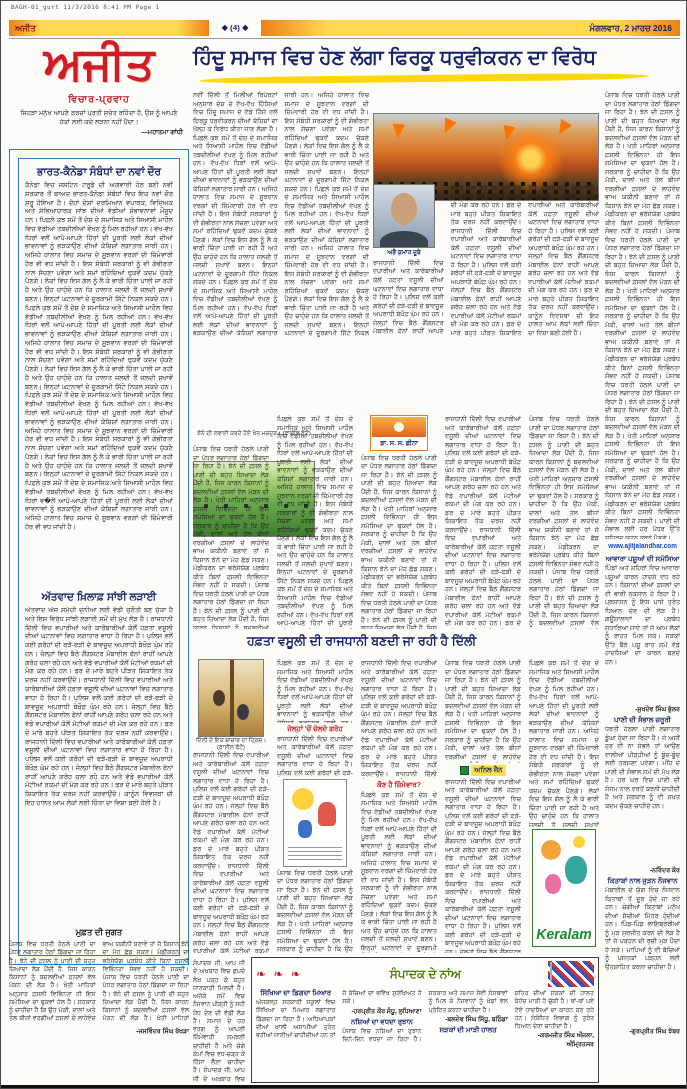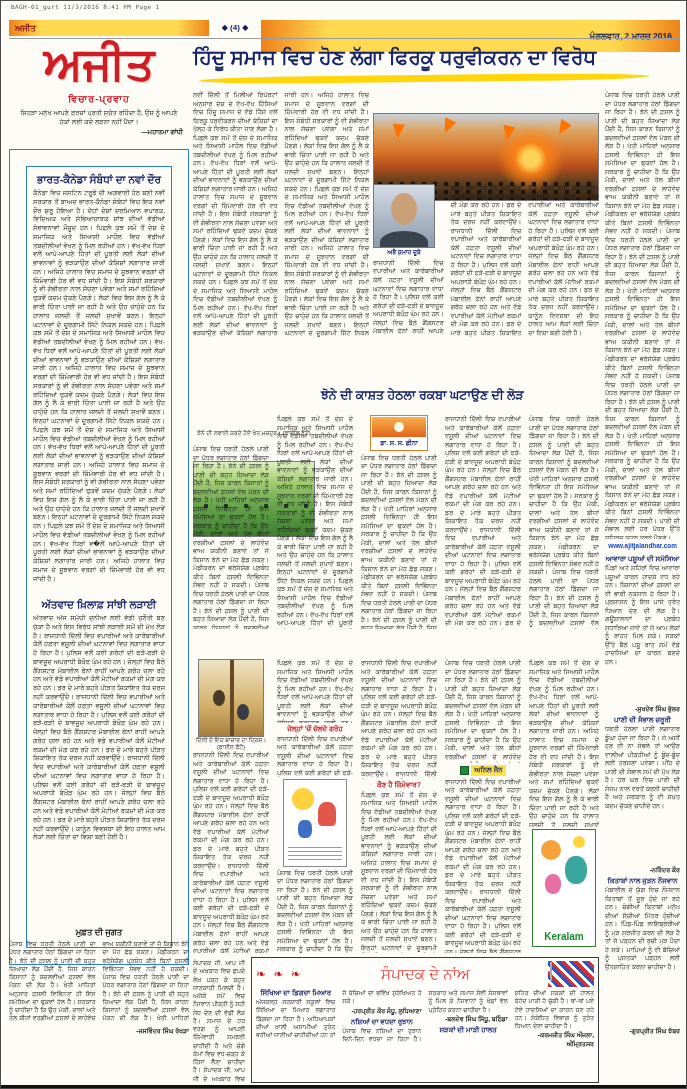--- a/index.html
+++ b/index.html
@@ -17,21 +17,21 @@
   .strip{background:linear-gradient(90deg,#ee8119,#ffd94f 16%,#ffd94f 84%,#ee8119);display:flex;align-items:center}
   .striptext{font-size:8.5px;font-weight:bold;color:#14205e}
   .marker{font-size:8px;font-weight:bold;color:#14205e;text-align:center;line-height:16px}
   .mast{font-size:45px;line-height:.95;font-weight:bold;color:#cf1d24;text-align:center;text-shadow:1px 1px 0 #f0b6b8}
   .mastsub{font-size:9.5px;font-weight:bold;color:#c1121f;text-align:center;letter-spacing:1px}
   .quote{font-size:6.6px;line-height:1.35;text-align:center;color:#222}
   .qattr{display:block;text-align:right;font-weight:bold;font-size:6.6px;margin-top:1px}
   .hl1{font-size:20px;font-weight:bold;color:#16236b;line-height:1.08;position:relative;z-index:2}
   .hl2{font-size:12.5px;font-weight:bold;color:#16236b;line-height:1.1}
   .swoosh{background:#ffd60a;border-radius:50%/100%;transform:rotate(-.6deg);z-index:1}
-  .edbox{border:1px solid #2b7fc2;padding:16px;background:#fdfcf6}
+  .edbox{border:1px solid #2b7fc2;padding:8px;background:#fdfcf6}
   .edbox-in{border:1px solid #2b7fc2;padding:5px 6px;height:100%;display:flex;flex-direction:column}
   .edtitle{font-size:10.5px;font-weight:bold;color:#16236b;text-align:center;margin:1px 0 4px;line-height:1.15}
   .photo{border:1px solid #7a7a7a;position:relative;overflow:hidden}
   .cap{font-size:5.9px;line-height:1.2;text-align:center;color:#222}
   .sig{display:block;text-align:right;font-weight:bold;font-size:6.3px;color:#111;margin-top:1px}
   .ltitle{font-size:7px;font-weight:bold;color:#16236b;text-align:center;margin:3px 0 1px;line-height:1.15}
   .subred{font-size:7px;font-weight:bold;color:#c1121f;text-align:center;margin:2px 0;line-height:1.1}
   .rlink{font-size:6.4px;font-weight:bold;color:#1447c9;text-align:center;margin:3px 0;cursor:pointer}
   .flag{position:absolute;width:12px;height:16px;background:#ff7300;clip-path:polygon(0 0,100% 25%,15% 100%)}
   .crowd{position:absolute;left:0;right:0;bottom:0;height:20px;
@@ -50,25 +50,25 @@
   .bydot{position:absolute;left:50%;top:5px;width:10px;height:10px;margin-left:-5px;border-radius:50%;background:#fff7e0}
   .byname{font-size:6.5px;font-weight:bold;color:#16236b;text-align:center;line-height:1.2;padding:2px 0}
   .byrow{display:flex;align-items:center;justify-content:center;gap:2px;margin:2px 0}
   .gsq{width:9px;height:9px;background:#1d8a3a;border:1px solid #0d5c22}
   .yname{background:#ffe34d;font-weight:bold;color:#16236b;font-size:7px;padding:0 3px;line-height:1.5}
   .cartoon{width:64px;height:88px;border:1px solid #888;background:#fff;position:relative;margin:2px auto;overflow:hidden}
   .squig{position:absolute;left:4px;right:4px;bottom:3px;height:16px;
          background:repeating-linear-gradient(#9a9a9a 0 1px,rgba(0,0,0,0) 1px 4px)}
   .kerala{width:64px;height:118px;border:1px solid #2e7d32;background:#fff;margin:2px auto 0;display:flex;flex-direction:column;overflow:hidden}
   .kart{flex:1;position:relative}
-  .kbrand{font-weight:bold;color:#1b8a2f;font-size:10px;text-align:center;padding:2px 0 4px}
+  .kbrand{font-weight:bold;font-style:italic;color:#1b8a2f;font-size:14px;text-align:center;padding:2px 0 4px}
   .lbox{border:1px solid #3a3a3a;background:#fffefa;padding:3px 4px}
   .lhead{display:flex;align-items:center;justify-content:space-between;height:26px;margin-bottom:2px}
   .orn{font-size:12px;color:#c1121f;letter-spacing:2px}
-  .lbtitle{font-size:15px;font-weight:normal;color:#ef4444}
+  .lbtitle{font-size:12px;font-weight:bold;color:#4d7c0f}
   .envwrap{width:46px;height:26px;padding:2px;background:repeating-linear-gradient(45deg,#d33131 0 3px,#fff 3px 6px,#3353c4 6px 9px)}
   .env{width:100%;height:100%;border:1px solid #aaa;
        background:linear-gradient(135deg,rgba(0,0,0,0) 46%,#c9c9c9 48%,rgba(0,0,0,0) 52%),
                   linear-gradient(225deg,rgba(0,0,0,0) 46%,#c9c9c9 48%,rgba(0,0,0,0) 52%),#fff}
   .bltitle{font-size:8.5px;font-weight:bold;color:#111;text-align:center;margin-bottom:2px}
   .bbar{background:#101010}
   .hrule{border-top:1px solid #9a9a9a}
 </style>
 </head>
 <body>
@@ -78,21 +78,21 @@
   <div class="abs printline" style="left:10px;top:2px;width:400px">BAGH-01_gurt  11/3/2016  8:41 PM  Page 1</div>
 
   <div class="abs strip" style="left:8px;top:19px;width:200px;height:16px;padding:0 6px">
     <span class="striptext" style="color:#8a1111">ਅਜੀਤ</span>
   </div>
   <div class="abs marker" style="left:208px;top:19px;width:52px;height:16px">
     <span>◆</span>
     <span>(4)</span>
     <span>◆</span>
   </div>
-  <div class="abs strip" style="left:260px;top:19px;width:419px;height:16px;justify-content:flex-end;padding:16px 8px">
+  <div class="abs strip" style="left:260px;top:19px;width:419px;height:16px;justify-content:flex-end;padding:0 8px">
     <span class="striptext">ਮੰਗਲਵਾਰ, 2 ਮਾਰਚ 2016</span>
   </div>
   <div class="abs hrule" style="left:8px;top:37px;width:671px;height:0"></div>
 
   <div class="abs mast" style="left:8px;top:42px;width:180px">ਅਜੀਤ</div>
   <div class="abs mastsub" style="left:8px;top:92px;width:180px">ਵਿਚਾਰ-ਪ੍ਰਵਾਹ</div>
   <div class="abs quote" style="left:14px;top:108px;width:168px">
     <span>ਜਿਹੜਾ ਮਨੁੱਖ ਆਪਣੇ ਫ਼ਰਜ਼ਾਂ ਪ੍ਰਤੀ ਸੁਚੇਤ ਰਹਿੰਦਾ ਹੈ, ਉਸ ਨੂੰ ਆਪਣੇ ਹੱਕਾਂ ਲਈ ਕਦੇ ਲੜਨਾ ਨਹੀਂ ਪੈਂਦਾ।</span>
     <span class="qattr">—ਮਹਾਤਮਾ ਗਾਂਧੀ</span>
   </div>
@@ -163,36 +163,36 @@
       <div class="t" style="height:140px">ਮੋਬਾਈਲ ਦੇ ਯੁੱਗ ਵਿਚ ਨੌਜਵਾਨ ਕਿਤਾਬਾਂ ਤੋਂ ਦੂਰ ਹੁੰਦੇ ਜਾ ਰਹੇ ਹਨ। ਚੰਗੀਆਂ ਕਿਤਾਬਾਂ ਮਨੁੱਖ ਦੀਆਂ ਸੱਚੀਆਂ ਮਿੱਤਰ ਹੁੰਦੀਆਂ ਹਨ। ਪਿੰਡ-ਪਿੰਡ ਲਾਇਬ੍ਰੇਰੀਆਂ ਨੂੰ ਮੁੜ ਸੁਰਜੀਤ ਕਰਨ ਦੀ ਲੋੜ ਹੈ ਤਾਂ ਜੋ ਪੜ੍ਹਨ ਦੀ ਰੁਚੀ ਮੁੜ ਪੈਦਾ ਹੋ ਸਕੇ। ਮਾਪਿਆਂ ਨੂੰ ਵੀ ਬੱਚਿਆਂ ਨੂੰ ਪੁਸਤਕਾਂ ਪੜ੍ਹਨ ਲਈ ਉਤਸ਼ਾਹਿਤ ਕਰਨਾ ਚਾਹੀਦਾ ਹੈ।</div>
       <span class="sig">-ਗੁਰਪ੍ਰੀਤ ਸਿੰਘ ਝੱਬਰ</span>
     </div>
   </div>
 
   <div class="abs photo" style="left:192px;top:350px;width:122px;height:76px;background:linear-gradient(180deg,#dff0c0 0%,#a8d078 25%,#6aa84f 55%,#3e7d2e 100%)">
     <i class="figs"></i>
   </div>
   <div class="abs cap" style="left:192px;top:429px;width:122px">ਝੋਨੇ ਦੀ ਲਵਾਈ ਕਰਦੇ ਹੋਏ ਖੇਤ ਮਜ਼ਦੂਰ। (ਫਾਈਲ ਫੋਟੋ)</div>
 
-  <div class="abs hl2" style="left:320px;top:388px;width:278px">ਝੋਨੇ ਦੀ ਕਾਸ਼ਤ ਹੇਠਲਾ ਰਕਬਾ ਘਟਾਉਣ ਦੀ ਲੋੜ</div>
 
   <div class="abs t" style="left:192px;top:444px;width:76px;height:184px">ਪੰਜਾਬ ਵਿਚ ਧਰਤੀ ਹੇਠਲੇ ਪਾਣੀ ਦਾ ਪੱਧਰ ਲਗਾਤਾਰ ਹੇਠਾਂ ਡਿੱਗਦਾ ਜਾ ਰਿਹਾ ਹੈ। ਝੋਨੇ ਦੀ ਫ਼ਸਲ ਨੂੰ ਪਾਣੀ ਦੀ ਬਹੁਤ ਜ਼ਿਆਦਾ ਲੋੜ ਪੈਂਦੀ ਹੈ, ਜਿਸ ਕਾਰਨ ਕਿਸਾਨਾਂ ਨੂੰ ਬਦਲਵੀਆਂ ਫ਼ਸਲਾਂ ਵੱਲ ਮੋੜਨ ਦੀ ਲੋੜ ਹੈ। ਖੇਤੀ ਮਾਹਿਰਾਂ ਅਨੁਸਾਰ ਫ਼ਸਲੀ ਵਿਭਿੰਨਤਾ ਹੀ ਇਸ ਸਮੱਸਿਆ ਦਾ ਢੁਕਵਾਂ ਹੱਲ ਹੈ। ਸਰਕਾਰ ਨੂੰ ਚਾਹੀਦਾ ਹੈ ਕਿ ਉਹ ਮੱਕੀ, ਦਾਲਾਂ ਅਤੇ ਤੇਲ ਬੀਜਾਂ ਵਰਗੀਆਂ ਫ਼ਸਲਾਂ ਦੇ ਲਾਹੇਵੰਦ ਭਾਅ ਯਕੀਨੀ ਬਣਾਵੇ ਤਾਂ ਜੋ ਕਿਸਾਨ ਝੋਨੇ ਦਾ ਮੋਹ ਛੱਡ ਸਕਣ। ਮੰਡੀਕਰਨ ਦਾ ਭਰੋਸੇਯੋਗ ਪ੍ਰਬੰਧ ਕੀਤੇ ਬਿਨਾਂ ਫ਼ਸਲੀ ਵਿਭਿੰਨਤਾ ਸੰਭਵ ਨਹੀਂ ਹੋ ਸਕਦੀ। ਪੰਜਾਬ ਵਿਚ ਧਰਤੀ ਹੇਠਲੇ ਪਾਣੀ ਦਾ ਪੱਧਰ ਲਗਾਤਾਰ ਹੇਠਾਂ ਡਿੱਗਦਾ ਜਾ ਰਿਹਾ ਹੈ। ਝੋਨੇ ਦੀ ਫ਼ਸਲ ਨੂੰ ਪਾਣੀ ਦੀ ਬਹੁਤ ਜ਼ਿਆਦਾ ਲੋੜ ਪੈਂਦੀ ਹੈ, ਜਿਸ ਕਾਰਨ ਕਿਸਾਨਾਂ ਨੂੰ ਬਦਲਵੀਆਂ ਫ਼ਸਲਾਂ ਵੱਲ ਮੋੜਨ ਦੀ ਲੋੜ ਹੈ। ਖੇਤੀ ਮਾਹਿਰਾਂ ਅਨੁਸਾਰ ਫ਼ਸਲੀ ਵਿਭਿੰਨਤਾ ਹੀ ਇਸ ਸਮੱਸਿਆ ਦਾ ਢੁਕਵਾਂ ਹੱਲ ਹੈ। ਸਰਕਾਰ ਨੂੰ ਚਾਹੀਦਾ ਹੈ ਕਿ ਉਹ ਮੱਕੀ, ਦਾਲਾਂ ਅਤੇ ਤੇਲ ਬੀਜਾਂ ਵਰਗੀਆਂ ਫ਼ਸਲਾਂ ਦੇ ਲਾਹੇਵੰਦ ਭਾਅ ਯਕੀਨੀ ਬਣਾਵੇ ਤਾਂ ਜੋ ਕਿਸਾਨ ਝੋਨੇ ਦਾ ਮੋਹ ਛੱਡ ਸਕਣ। ਮੰਡੀਕਰਨ ਦਾ ਭਰੋਸੇਯੋਗ ਪ੍ਰਬੰਧ ਕੀਤੇ ਬਿਨਾਂ ਫ਼ਸਲੀ ਵਿਭਿੰਨਤਾ ਸੰਭਵ ਨਹੀਂ ਹੋ ਸਕਦੀ। ਪੰਜਾਬ ਵਿਚ ਧਰਤੀ ਹੇਠਲੇ ਪਾਣੀ ਦਾ ਪੱਧਰ ਲਗਾਤਾਰ ਹੇਠਾਂ ਡਿੱਗਦਾ ਜਾ ਰਿਹਾ ਹੈ। ਝੋਨੇ ਦੀ ਫ਼ਸਲ ਨੂੰ ਪਾਣੀ ਦੀ ਬਹੁਤ ਜ਼ਿਆਦਾ ਲੋੜ ਪੈਂਦੀ ਹੈ, ਜਿਸ ਕਾਰਨ ਕਿਸਾਨਾਂ ਨੂੰ ਬਦਲਵੀਆਂ ਫ਼ਸਲਾਂ ਵੱਲ ਮੋੜਨ ਦੀ ਲੋੜ ਹੈ। ਖੇਤੀ ਮਾਹਿਰਾਂ ਅਨੁਸਾਰ ਫ਼ਸਲੀ ਵਿਭਿੰਨਤਾ ਹੀ ਇਸ ਸਮੱਸਿਆ ਦਾ ਢੁਕਵਾਂ ਹੱਲ ਹੈ। ਸਰਕਾਰ ਨੂੰ ਚਾਹੀਦਾ ਹੈ ਕਿ ਉਹ ਮੱਕੀ, ਦਾਲਾਂ ਅਤੇ ਤੇਲ ਬੀਜਾਂ ਵਰਗੀਆਂ ਫ਼ਸਲਾਂ ਦੇ ਲਾਹੇਵੰਦ ਭਾਅ ਯਕੀਨੀ ਬਣਾਵੇ ਤਾਂ ਜੋ ਕਿਸਾਨ ਝੋਨੇ ਦਾ ਮੋਹ ਛੱਡ ਸਕਣ। ਮੰਡੀਕਰਨ ਦਾ ਭਰੋਸੇਯੋਗ ਪ੍ਰਬੰਧ ਕੀਤੇ ਬਿਨਾਂ ਫ਼ਸਲੀ ਵਿਭਿੰਨਤਾ ਸੰਭਵ ਨਹੀਂ ਹੋ ਸਕਦੀ। ਪਾਣੀ ਦੀ ਸੰਭਾਲ ਲਈ ਹਰ ਪੱਧਰ ਉੱਤੇ ਸੁਹਿਰਦ ਯਤਨ ਕਰਨੇ ਪੈਣਗੇ।</div>
   <div class="abs t" style="left:276px;top:414px;width:76px;height:214px">ਪਿਛਲੇ ਕੁਝ ਸਮੇਂ ਤੋਂ ਦੇਸ਼ ਦੇ ਸਮਾਜਿਕ ਅਤੇ ਸਿਆਸੀ ਮਾਹੌਲ ਵਿਚ ਵੱਡੀਆਂ ਤਬਦੀਲੀਆਂ ਵੇਖਣ ਨੂੰ ਮਿਲ ਰਹੀਆਂ ਹਨ। ਵੱਖ-ਵੱਖ ਧਿਰਾਂ ਵਲੋਂ ਆਪੋ-ਆਪਣੇ ਹਿੱਤਾਂ ਦੀ ਪੂਰਤੀ ਲਈ ਲੋਕਾਂ ਦੀਆਂ ਭਾਵਨਾਵਾਂ ਨੂੰ ਭੜਕਾਉਣ ਦੀਆਂ ਕੋਸ਼ਿਸ਼ਾਂ ਲਗਾਤਾਰ ਜਾਰੀ ਹਨ। ਅਜਿਹੇ ਹਾਲਾਤ ਵਿਚ ਸਮਾਜ ਦੇ ਸੂਝਵਾਨ ਵਰਗਾਂ ਦੀ ਜ਼ਿੰਮੇਵਾਰੀ ਹੋਰ ਵੀ ਵਧ ਜਾਂਦੀ ਹੈ। ਇਸ ਸੰਬੰਧੀ ਸਰਕਾਰਾਂ ਨੂੰ ਵੀ ਗੰਭੀਰਤਾ ਨਾਲ ਸੋਚਣਾ ਪਵੇਗਾ ਅਤੇ ਸਮਾਂ ਰਹਿੰਦਿਆਂ ਢੁਕਵੇਂ ਕਦਮ ਚੁੱਕਣੇ ਪੈਣਗੇ। ਲੋਕਾਂ ਵਿਚ ਇਸ ਗੱਲ ਨੂੰ ਲੈ ਕੇ ਭਾਰੀ ਚਿੰਤਾ ਪਾਈ ਜਾ ਰਹੀ ਹੈ ਅਤੇ ਉਹ ਚਾਹੁੰਦੇ ਹਨ ਕਿ ਹਾਲਾਤ ਜਲਦੀ ਤੋਂ ਜਲਦੀ ਸੁਖਾਵੇਂ ਬਣਨ। ਇਨ੍ਹਾਂ ਘਟਨਾਵਾਂ ਦੇ ਦੂਰਗਾਮੀ ਸਿੱਟੇ ਨਿਕਲ ਸਕਦੇ ਹਨ। ਪਿਛਲੇ ਕੁਝ ਸਮੇਂ ਤੋਂ ਦੇਸ਼ ਦੇ ਸਮਾਜਿਕ ਅਤੇ ਸਿਆਸੀ ਮਾਹੌਲ ਵਿਚ ਵੱਡੀਆਂ ਤਬਦੀਲੀਆਂ ਵੇਖਣ ਨੂੰ ਮਿਲ ਰਹੀਆਂ ਹਨ। ਵੱਖ-ਵੱਖ ਧਿਰਾਂ ਵਲੋਂ ਆਪੋ-ਆਪਣੇ ਹਿੱਤਾਂ ਦੀ ਪੂਰਤੀ ਲਈ ਲੋਕਾਂ ਦੀਆਂ ਭਾਵਨਾਵਾਂ ਨੂੰ ਭੜਕਾਉਣ ਦੀਆਂ ਕੋਸ਼ਿਸ਼ਾਂ ਲਗਾਤਾਰ ਜਾਰੀ ਹਨ। ਅਜਿਹੇ ਹਾਲਾਤ ਵਿਚ ਸਮਾਜ ਦੇ ਸੂਝਵਾਨ ਵਰਗਾਂ ਦੀ ਜ਼ਿੰਮੇਵਾਰੀ ਹੋਰ ਵੀ ਵਧ ਜਾਂਦੀ ਹੈ। ਇਸ ਸੰਬੰਧੀ ਸਰਕਾਰਾਂ ਨੂੰ ਵੀ ਗੰਭੀਰਤਾ ਨਾਲ ਸੋਚਣਾ ਪਵੇਗਾ ਅਤੇ ਸਮਾਂ ਰਹਿੰਦਿਆਂ ਢੁਕਵੇਂ ਕਦਮ ਚੁੱਕਣੇ ਪੈਣਗੇ। ਲੋਕਾਂ ਵਿਚ ਇਸ ਗੱਲ ਨੂੰ ਲੈ ਕੇ ਭਾਰੀ ਚਿੰਤਾ ਪਾਈ ਜਾ ਰਹੀ ਹੈ ਅਤੇ ਉਹ ਚਾਹੁੰਦੇ ਹਨ ਕਿ ਹਾਲਾਤ ਜਲਦੀ ਤੋਂ ਜਲਦੀ ਸੁਖਾਵੇਂ ਬਣਨ। ਇਨ੍ਹਾਂ ਘਟਨਾਵਾਂ ਦੇ ਦੂਰਗਾਮੀ ਸਿੱਟੇ ਨਿਕਲ ਸਕਦੇ ਹਨ। ਪਿਛਲੇ ਕੁਝ ਸਮੇਂ ਤੋਂ ਦੇਸ਼ ਦੇ ਸਮਾਜਿਕ ਅਤੇ ਸਿਆਸੀ ਮਾਹੌਲ ਵਿਚ ਵੱਡੀਆਂ ਤਬਦੀਲੀਆਂ ਵੇਖਣ ਨੂੰ ਮਿਲ ਰਹੀਆਂ ਹਨ। ਵੱਖ-ਵੱਖ ਧਿਰਾਂ ਵਲੋਂ ਆਪੋ-ਆਪਣੇ ਹਿੱਤਾਂ ਦੀ ਪੂਰਤੀ ਲਈ ਲੋਕਾਂ ਦੀਆਂ ਭਾਵਨਾਵਾਂ ਨੂੰ ਭੜਕਾਉਣ ਦੀਆਂ ਕੋਸ਼ਿਸ਼ਾਂ ਲਗਾਤਾਰ ਜਾਰੀ ਹਨ। ਅਜਿਹੇ ਹਾਲਾਤ ਵਿਚ ਸਮਾਜ ਦੇ ਸੂਝਵਾਨ ਵਰਗਾਂ ਦੀ ਜ਼ਿੰਮੇਵਾਰੀ ਹੋਰ ਵੀ ਵਧ ਜਾਂਦੀ ਹੈ। ਇਸ ਸੰਬੰਧੀ ਸਰਕਾਰਾਂ ਨੂੰ ਵੀ ਗੰਭੀਰਤਾ ਨਾਲ ਸੋਚਣਾ ਪਵੇਗਾ ਅਤੇ ਸਮਾਂ ਰਹਿੰਦਿਆਂ ਢੁਕਵੇਂ ਕਦਮ ਚੁੱਕਣੇ ਪੈਣਗੇ। ਲੋਕਾਂ ਵਿਚ ਇਸ ਗੱਲ ਨੂੰ ਲੈ ਕੇ ਭਾਰੀ ਚਿੰਤਾ ਪਾਈ ਜਾ ਰਹੀ ਹੈ ਅਤੇ ਉਹ ਚਾਹੁੰਦੇ ਹਨ ਕਿ ਹਾਲਾਤ ਜਲਦੀ ਤੋਂ ਜਲਦੀ ਸੁਖਾਵੇਂ ਬਣਨ। ਇਨ੍ਹਾਂ ਘਟਨਾਵਾਂ ਦੇ ਦੂਰਗਾਮੀ ਸਿੱਟੇ ਨਿਕਲ ਸਕਦੇ ਹਨ। ਪਿਛਲੇ ਕੁਝ ਸਮੇਂ ਤੋਂ ਦੇਸ਼ ਦੇ ਸਮਾਜਿਕ ਅਤੇ ਸਿਆਸੀ ਮਾਹੌਲ ਵਿਚ ਵੱਡੀਆਂ ਤਬਦੀਲੀਆਂ ਵੇਖਣ ਨੂੰ ਮਿਲ ਰਹੀਆਂ ਹਨ। ਵੱਖ-ਵੱਖ ਧਿਰਾਂ ਵ�ਲੋਂ ਆਪੋ-ਆਪਣੇ ਹਿੱਤਾਂ ਦੀ ਪੂਰਤੀ ਲਈ ਲੋਕਾਂ ਦੀਆਂ ਭਾਵਨਾਵਾਂ ਨੂੰ ਭੜਕਾਉਣ ਦੀਆਂ ਕੋਸ਼ਿਸ਼ਾਂ ਲਗਾਤਾਰ ਜਾਰੀ ਹਨ। ਅਜਿਹੇ ਹਾਲਾਤ ਵਿਚ ਸਮਾਜ ਦੇ ਸੂਝਵਾਨ ਵਰਗਾਂ ਦੀ ਜ਼ਿੰਮੇਵਾਰੀ ਹੋਰ ਵੀ ਵਧ ਜਾਂਦੀ ਹੈ।</div>
   <div class="abs flex" style="left:360px;top:414px;width:76px;height:214px">
     <div class="bybox">
       <div class="byband">
           <i class="bydot"></i>
         </div>
       <div class="byname">ਡਾ. ਸ. ਸ. ਛੀਨਾ</div>
     </div>
     <div class="t grow">ਪੰਜਾਬ ਵਿਚ ਧਰਤੀ ਹੇਠਲੇ ਪਾਣੀ ਦਾ ਪੱਧਰ ਲਗਾਤਾਰ ਹੇਠਾਂ ਡਿੱਗਦਾ ਜਾ ਰਿਹਾ ਹੈ। ਝੋਨੇ ਦੀ ਫ਼ਸਲ ਨੂੰ ਪਾਣੀ ਦੀ ਬਹੁਤ ਜ਼ਿਆਦਾ ਲੋੜ ਪੈਂਦੀ ਹੈ, ਜਿਸ ਕਾਰਨ ਕਿਸਾਨਾਂ ਨੂੰ ਬਦਲਵੀਆਂ ਫ਼ਸਲਾਂ ਵੱਲ ਮੋੜਨ ਦੀ ਲੋੜ ਹੈ। ਖੇਤੀ ਮਾਹਿਰਾਂ ਅਨੁਸਾਰ ਫ਼ਸਲੀ ਵਿਭਿੰਨਤਾ ਹੀ ਇਸ ਸਮੱਸਿਆ ਦਾ ਢੁਕਵਾਂ ਹੱਲ ਹੈ। ਸਰਕਾਰ ਨੂੰ ਚਾਹੀਦਾ ਹੈ ਕਿ ਉਹ ਮੱਕੀ, ਦਾਲਾਂ ਅਤੇ ਤੇਲ ਬੀਜਾਂ ਵਰਗੀਆਂ ਫ਼ਸਲਾਂ ਦੇ ਲਾਹੇਵੰਦ ਭਾਅ ਯਕੀਨੀ ਬਣਾਵੇ ਤਾਂ ਜੋ ਕਿਸਾਨ ਝੋਨੇ ਦਾ ਮੋਹ ਛੱਡ ਸਕਣ। ਮੰਡੀਕਰਨ ਦਾ ਭਰੋਸੇਯੋਗ ਪ੍ਰਬੰਧ ਕੀਤੇ ਬਿਨਾਂ ਫ਼ਸਲੀ ਵਿਭਿੰਨਤਾ ਸੰਭਵ ਨਹੀਂ ਹੋ ਸਕਦੀ। ਪੰਜਾਬ ਵਿਚ ਧਰਤੀ ਹੇਠਲੇ ਪਾਣੀ ਦਾ ਪੱਧਰ ਲਗਾਤਾਰ ਹੇਠਾਂ ਡਿੱਗਦਾ ਜਾ ਰਿਹਾ ਹੈ। ਝੋਨੇ ਦੀ ਫ਼ਸਲ ਨੂੰ ਪਾਣੀ ਦੀ ਬਹੁਤ ਜ਼ਿਆਦਾ ਲੋੜ ਪੈਂਦੀ ਹੈ, ਜਿਸ ਕਾਰਨ ਕਿਸਾਨਾਂ ਨੂੰ ਬਦਲਵੀਆਂ ਫ਼ਸਲਾਂ ਵੱਲ ਮੋੜਨ ਦੀ ਲੋੜ ਹੈ। ਖੇਤੀ ਮਾਹਿਰਾਂ ਅਨੁਸਾਰ ਫ਼ਸਲੀ ਵਿਭਿੰਨਤਾ ਹੀ ਇਸ ਸਮੱਸਿਆ ਦਾ ਢੁਕਵਾਂ ਹੱਲ ਹੈ। ਸਰਕਾਰ ਨੂੰ ਚਾਹੀਦਾ ਹੈ ਕਿ ਉਹ ਮੱਕੀ, ਦਾਲਾਂ ਅਤੇ ਤੇਲ ਬੀਜਾਂ ਵਰਗੀਆਂ ਫ਼ਸਲਾਂ ਦੇ ਲਾਹੇਵੰਦ ਭਾਅ ਯਕੀਨੀ ਬਣਾਵੇ ਤਾਂ ਜੋ ਕਿਸਾਨ ਝੋਨੇ ਦਾ ਮੋਹ ਛੱਡ ਸਕਣ। ਮੰਡੀਕਰਨ ਦਾ ਭਰੋਸੇਯੋਗ ਪ੍ਰਬੰਧ ਕੀਤੇ ਬਿਨਾਂ ਫ਼ਸਲੀ ਵਿਭਿੰਨਤਾ ਸੰਭਵ ਨਹੀਂ ਹੋ ਸਕਦੀ। ਪੰਜਾਬ ਵਿਚ ਧਰਤੀ ਹੇਠਲੇ ਪਾਣੀ ਦਾ ਪੱਧਰ ਲਗਾਤਾਰ ਹੇਠਾਂ ਡਿੱਗਦਾ ਜਾ ਰਿਹਾ ਹੈ। ਝੋਨੇ ਦੀ ਫ਼ਸਲ ਨੂੰ ਪਾਣੀ ਦੀ ਬਹੁਤ ਜ਼ਿਆਦਾ ਲੋੜ ਪੈਂਦੀ ਹੈ, ਜਿਸ ਕਾਰਨ ਕਿਸਾਨਾਂ ਨੂੰ ਬਦਲਵੀਆਂ ਫ਼ਸਲਾਂ ਵੱਲ ਮੋੜਨ ਦੀ ਲੋੜ ਹੈ। ਖੇਤੀ ਮਾਹਿਰਾਂ ਅਨੁਸਾਰ ਫ਼ਸਲੀ ਵਿਭਿੰਨਤਾ ਹੀ ਇਸ ਸਮੱਸਿਆ ਦਾ ਢੁਕਵਾਂ ਹੱਲ ਹੈ। ਸਰਕਾਰ ਨੂੰ ਚਾਹੀਦਾ ਹੈ ਕਿ ਉਹ ਮੱਕੀ, ਦਾਲਾਂ ਅਤੇ ਤੇਲ ਬੀਜਾਂ ਵਰਗੀਆਂ ਫ਼ਸਲਾਂ ਦੇ ਲਾਹੇਵੰਦ ਭਾਅ ਯਕੀਨੀ ਬਣਾਵੇ ਤਾਂ ਜੋ ਕਿਸਾਨ ਝੋਨੇ ਦਾ ਮੋਹ ਛੱਡ ਸਕਣ। ਮੰਡੀਕਰਨ ਦਾ ਭਰੋਸੇਯੋਗ ਪ੍ਰਬੰਧ ਕੀਤੇ ਬਿਨਾਂ ਫ਼ਸਲੀ ਵਿਭਿੰਨਤਾ ਸੰਭਵ ਨਹੀਂ ਹੋ ਸਕਦੀ। ਪਾਣੀ ਦੀ ਸੰਭਾਲ ਲਈ ਹਰ ਪੱਧਰ ਉੱਤੇ ਸੁਹਿਰਦ ਯਤਨ ਕਰਨੇ ਪੈਣਗੇ।</div>
   </div>
   <div class="abs t" style="left:444px;top:414px;width:76px;height:214px">ਰਾਜਧਾਨੀ ਦਿੱਲੀ ਵਿਚ ਵਪਾਰੀਆਂ ਅਤੇ ਕਾਰੋਬਾਰੀਆਂ ਕੋਲੋਂ ਹਫ਼ਤਾ ਵਸੂਲੀ ਦੀਆਂ ਘਟਨਾਵਾਂ ਵਿਚ ਲਗਾਤਾਰ ਵਾਧਾ ਹੋ ਰਿਹਾ ਹੈ। ਪੁਲਿਸ ਵਲੋਂ ਕਈ ਗਰੋਹਾਂ ਦੀ ਫੜੋ-ਫੜੀ ਦੇ ਬਾਵਜੂਦ ਅਪਰਾਧੀ ਬੇਖ਼ੌਫ਼ ਘੁੰਮ ਰਹੇ ਹਨ। ਜੇਲ੍ਹਾਂ ਵਿਚ ਬੈਠੇ ਗੈਂਗਸਟਰ ਮੋਬਾਈਲ ਫੋਨਾਂ ਰਾਹੀਂ ਆਪਣੇ ਗਰੋਹ ਚਲਾ ਰਹੇ ਹਨ ਅਤੇ ਵੱਡੇ ਵਪਾਰੀਆਂ ਕੋਲੋਂ ਮੋਟੀਆਂ ਰਕਮਾਂ ਦੀ ਮੰਗ ਕਰ ਰਹੇ ਹਨ। ਡਰ ਦੇ ਮਾਰੇ ਬਹੁਤੇ ਪੀੜਤ ਸ਼ਿਕਾਇਤ ਤੱਕ ਦਰਜ ਨਹੀਂ ਕਰਵਾਉਂਦੇ। ਰਾਜਧਾਨੀ ਦਿੱਲੀ ਵਿਚ ਵਪਾਰੀਆਂ ਅਤੇ ਕਾਰੋਬਾਰੀਆਂ ਕੋਲੋਂ ਹਫ਼ਤਾ ਵਸੂਲੀ ਦੀਆਂ ਘਟਨਾਵਾਂ ਵਿਚ ਲਗਾਤਾਰ ਵਾਧਾ ਹੋ ਰਿਹਾ ਹੈ। ਪੁਲਿਸ ਵਲੋਂ ਕਈ ਗਰੋਹਾਂ ਦੀ ਫੜੋ-ਫੜੀ ਦੇ ਬਾਵਜੂਦ ਅਪਰਾਧੀ ਬੇਖ਼ੌਫ਼ ਘੁੰਮ ਰਹੇ ਹਨ। ਜੇਲ੍ਹਾਂ ਵਿਚ ਬੈਠੇ ਗੈਂਗਸਟਰ ਮੋਬਾਈਲ ਫੋਨਾਂ ਰਾਹੀਂ ਆਪਣੇ ਗਰੋਹ ਚਲਾ ਰਹੇ ਹਨ ਅਤੇ ਵੱਡੇ ਵਪਾਰੀਆਂ ਕੋਲੋਂ ਮੋਟੀਆਂ ਰਕਮਾਂ ਦੀ ਮੰਗ ਕਰ ਰਹੇ ਹਨ। ਡਰ ਦੇ ਮਾਰੇ ਬਹੁਤੇ ਪੀੜਤ ਸ਼ਿਕਾਇਤ ਤੱਕ ਦਰਜ ਨਹੀਂ ਕਰਵਾਉਂਦੇ। ਰਾਜਧਾਨੀ ਦਿੱਲੀ ਵਿਚ ਵਪਾਰੀਆਂ ਅਤੇ ਕਾਰੋਬਾਰੀਆਂ ਕੋਲੋਂ ਹਫ਼ਤਾ ਵਸੂਲੀ ਦੀਆਂ ਘਟਨਾਵਾਂ ਵਿਚ ਲਗਾਤਾਰ ਵਾਧਾ ਹੋ ਰਿਹਾ ਹੈ। ਪੁਲਿਸ ਵਲੋਂ ਕਈ ਗਰੋਹਾਂ ਦੀ ਫੜੋ-ਫੜੀ ਦੇ ਬਾਵਜੂਦ ਅਪਰਾਧੀ ਬੇਖ਼ੌਫ਼ ਘੁੰਮ ਰਹੇ ਹਨ। ਜੇਲ੍ਹਾਂ ਵਿਚ ਬੈਠੇ ਗੈਂਗਸਟਰ ਮੋਬਾਈਲ ਫੋਨਾਂ ਰਾਹੀਂ ਆਪਣੇ ਗਰੋਹ ਚਲਾ ਰਹੇ ਹਨ ਅਤੇ ਵੱਡੇ ਵਪਾਰੀਆਂ ਕੋਲੋਂ ਮੋਟੀਆਂ ਰਕਮਾਂ ਦੀ ਮੰਗ ਕਰ ਰਹੇ ਹਨ। ਡਰ ਦੇ ਮਾਰੇ ਬਹੁਤੇ ਪੀੜਤ ਸ਼ਿਕਾਇਤ ਤੱਕ ਦਰਜ ਨਹੀਂ ਕਰਵਾਉਂਦੇ। ਕਾਨੂੰਨ ਵਿਵਸਥਾ ਦੀ ਇਹ ਹਾਲਤ ਆਮ ਲੋਕਾਂ ਲਈ ਚਿੰਤਾ ਦਾ ਵਿਸ਼ਾ ਬਣੀ ਹੋਈ ਹੈ।</div>
   <div class="abs t" style="left:528px;top:414px;width:70px;height:214px">ਪੰਜਾਬ ਵਿਚ ਧਰਤੀ ਹੇਠਲੇ ਪਾਣੀ ਦਾ ਪੱਧਰ ਲਗਾਤਾਰ ਹੇਠਾਂ ਡਿੱਗਦਾ ਜਾ ਰਿਹਾ ਹੈ। ਝੋਨੇ ਦੀ ਫ਼ਸਲ ਨੂੰ ਪਾਣੀ ਦੀ ਬਹੁਤ ਜ਼ਿਆਦਾ ਲੋੜ ਪੈਂਦੀ ਹੈ, ਜਿਸ ਕਾਰਨ ਕਿਸਾਨਾਂ ਨੂੰ ਬਦਲਵੀਆਂ ਫ਼ਸਲਾਂ ਵੱਲ ਮੋੜਨ ਦੀ ਲੋੜ ਹੈ। ਖੇਤੀ ਮਾਹਿਰਾਂ ਅਨੁਸਾਰ ਫ਼ਸਲੀ ਵਿਭਿੰਨਤਾ ਹੀ ਇਸ ਸਮੱਸਿਆ ਦਾ ਢੁਕਵਾਂ ਹੱਲ ਹੈ। ਸਰਕਾਰ ਨੂੰ ਚਾਹੀਦਾ ਹੈ ਕਿ ਉਹ ਮੱਕੀ, ਦਾਲਾਂ ਅਤੇ ਤੇਲ ਬੀਜਾਂ ਵਰਗੀਆਂ ਫ਼ਸਲਾਂ ਦੇ ਲਾਹੇਵੰਦ ਭਾਅ ਯਕੀਨੀ ਬਣਾਵੇ ਤਾਂ ਜੋ ਕਿਸਾਨ ਝੋਨੇ ਦਾ ਮੋਹ ਛੱਡ ਸਕਣ। ਮੰਡੀਕਰਨ ਦਾ ਭਰੋਸੇਯੋਗ ਪ੍ਰਬੰਧ ਕੀਤੇ ਬਿਨਾਂ ਫ਼ਸਲੀ ਵਿਭਿੰਨਤਾ ਸੰਭਵ ਨਹੀਂ ਹੋ ਸਕਦੀ। ਪੰਜਾਬ ਵਿਚ ਧਰਤੀ ਹੇਠਲੇ ਪਾਣੀ ਦਾ ਪੱਧਰ ਲਗਾਤਾਰ ਹੇਠਾਂ ਡਿੱਗਦਾ ਜਾ ਰਿਹਾ ਹੈ। ਝੋਨੇ ਦੀ ਫ਼ਸਲ ਨੂੰ ਪਾਣੀ ਦੀ ਬਹੁਤ ਜ਼ਿਆਦਾ ਲੋੜ ਪੈਂਦੀ ਹੈ, ਜਿਸ ਕਾਰਨ ਕਿਸਾਨਾਂ ਨੂੰ ਬਦਲਵੀਆਂ ਫ਼ਸਲਾਂ ਵੱਲ ਮੋੜਨ ਦੀ ਲੋੜ ਹੈ। ਖੇਤੀ ਮਾਹਿਰਾਂ ਅਨੁਸਾਰ ਫ਼ਸਲੀ ਵਿਭਿੰਨਤਾ ਹੀ ਇਸ ਸਮੱਸਿਆ ਦਾ ਢੁਕਵਾਂ ਹੱਲ ਹੈ। ਸਰਕਾਰ ਨੂੰ ਚਾਹੀਦਾ ਹੈ ਕਿ ਉਹ ਮੱਕੀ, ਦਾਲਾਂ ਅਤੇ ਤੇਲ ਬੀਜਾਂ ਵਰਗੀਆਂ ਫ਼ਸਲਾਂ ਦੇ ਲਾਹੇਵੰਦ ਭਾਅ ਯਕੀਨੀ ਬਣਾਵੇ ਤਾਂ ਜੋ ਕਿਸਾਨ ਝੋਨੇ ਦਾ ਮੋਹ ਛੱਡ ਸਕਣ। ਮੰਡੀਕਰਨ ਦਾ ਭਰੋਸੇਯੋਗ ਪ੍ਰਬੰਧ ਕੀਤੇ ਬਿਨਾਂ ਫ਼ਸਲੀ ਵਿਭਿੰਨਤਾ ਸੰਭਵ ਨਹੀਂ ਹੋ ਸਕਦੀ। ਪੰਜਾਬ ਵਿਚ ਧਰਤੀ ਹੇਠਲੇ ਪਾਣੀ ਦਾ ਪੱਧਰ ਲਗਾਤਾਰ ਹੇਠਾਂ ਡਿੱਗਦਾ ਜਾ ਰਿਹਾ ਹੈ। ਝੋਨੇ ਦੀ ਫ਼ਸਲ ਨੂੰ ਪਾਣੀ ਦੀ ਬਹੁਤ ਜ਼ਿਆਦਾ ਲੋੜ ਪੈਂਦੀ ਹੈ, ਜਿਸ ਕਾਰਨ ਕਿਸਾਨਾਂ ਨੂੰ ਬਦਲਵੀਆਂ ਫ਼ਸਲਾਂ ਵੱਲ ਮੋੜਨ ਦੀ ਲੋੜ ਹੈ। ਖੇਤੀ ਮਾਹਿਰਾਂ ਅਨੁਸਾਰ ਫ਼ਸਲੀ ਵਿਭਿੰਨਤਾ ਹੀ ਇਸ ਸਮੱਸਿਆ ਦਾ ਢੁਕਵਾਂ ਹੱਲ ਹੈ। ਸਰਕਾਰ ਨੂੰ ਚਾਹੀਦਾ ਹੈ ਕਿ ਉਹ ਮੱਕੀ, ਦਾਲਾਂ ਅਤੇ ਤੇਲ ਬੀਜਾਂ ਵਰਗੀਆਂ ਫ਼ਸਲਾਂ ਦੇ ਲਾਹੇਵੰਦ ਭਾਅ ਯਕੀਨੀ ਬਣਾਵੇ ਤਾਂ ਜੋ ਕਿਸਾਨ ਝੋਨੇ ਦਾ ਮੋਹ ਛੱਡ ਸਕਣ। ਮੰਡੀਕਰਨ ਦਾ ਭਰੋਸੇਯੋਗ ਪ੍ਰਬੰਧ ਕੀਤੇ ਬਿਨਾਂ ਫ਼ਸਲੀ ਵਿਭਿੰਨਤਾ ਸੰਭਵ ਨਹੀਂ ਹੋ ਸਕਦੀ। ਪਾਣੀ ਦੀ ਸੰਭਾਲ ਲਈ ਹਰ ਪੱਧਰ ਉੱਤੇ ਸੁਹਿਰਦ ਯਤਨ ਕਰਨੇ ਪੈਣਗੇ।</div>
 
+  <div class="abs hl2" style="left:246px;top:634px;width:352px">ਹਫ਼ਤਾ ਵਸੂਲੀ ਦੀ ਰਾਜਧਾਨੀ ਬਣਦੀ ਜਾ ਰਹੀ ਹੈ ਦਿੱਲੀ</div>
 
   <div class="abs flex" style="left:192px;top:658px;width:76px;height:294px">
     <div class="photo" style="width:66px;height:78px;margin:0 auto;background:linear-gradient(180deg,#efe3c4,#d3b069 60%,#a77f3c)">
       <i class="pole"></i>
       <i class="blob" style="left:14px;top:30px;width:12px;height:16px;background:#4a3a28"></i>
       <i class="blob" style="left:38px;top:44px;width:12px;height:16px;background:#3a3a46"></i>
     </div>
     <div class="cap">ਦਿੱਲੀ ਦੇ ਇਕ ਬਾਜ਼ਾਰ ਦਾ ਦ੍ਰਿਸ਼। (ਫਾਈਲ ਫੋਟੋ)</div>
     <div class="t grow">ਰਾਜਧਾਨੀ ਦਿੱਲੀ ਵਿਚ ਵਪਾਰੀਆਂ ਅਤੇ ਕਾਰੋਬਾਰੀਆਂ ਕੋਲੋਂ ਹਫ਼ਤਾ ਵਸੂਲੀ ਦੀਆਂ ਘਟਨਾਵਾਂ ਵਿਚ ਲਗਾਤਾਰ ਵਾਧਾ ਹੋ ਰਿਹਾ ਹੈ। ਪੁਲਿਸ ਵਲੋਂ ਕਈ ਗਰੋਹਾਂ ਦੀ ਫੜੋ-ਫੜੀ ਦੇ ਬਾਵਜੂਦ ਅਪਰਾਧੀ ਬੇਖ਼ੌਫ਼ ਘੁੰਮ ਰਹੇ ਹਨ। ਜੇਲ੍ਹਾਂ ਵਿਚ ਬੈਠੇ ਗੈਂਗਸਟਰ ਮੋਬਾਈਲ ਫੋਨਾਂ ਰਾਹੀਂ ਆਪਣੇ ਗਰੋਹ ਚਲਾ ਰਹੇ ਹਨ ਅਤੇ ਵੱਡੇ ਵਪਾਰੀਆਂ ਕੋਲੋਂ ਮੋਟੀਆਂ ਰਕਮਾਂ ਦੀ ਮੰਗ ਕਰ ਰਹੇ ਹਨ। ਡਰ ਦੇ ਮਾਰੇ ਬਹੁਤੇ ਪੀੜਤ ਸ਼ਿਕਾਇਤ ਤੱਕ ਦਰਜ ਨਹੀਂ ਕਰਵਾਉਂਦੇ। ਰਾਜਧਾਨੀ ਦਿੱਲੀ ਵਿਚ ਵਪਾਰੀਆਂ ਅਤੇ ਕਾਰੋਬਾਰੀਆਂ ਕੋਲੋਂ ਹਫ਼ਤਾ ਵਸੂਲੀ ਦੀਆਂ ਘਟਨਾਵਾਂ ਵਿਚ ਲਗਾਤਾਰ ਵਾਧਾ ਹੋ ਰਿਹਾ ਹੈ। ਪੁਲਿਸ ਵਲੋਂ ਕਈ ਗਰੋਹਾਂ ਦੀ ਫੜੋ-ਫੜੀ ਦੇ ਬਾਵਜੂਦ ਅਪਰਾਧੀ ਬੇਖ਼ੌਫ਼ ਘੁੰਮ ਰਹੇ ਹਨ। ਜੇਲ੍ਹਾਂ ਵਿਚ ਬੈਠੇ ਗੈਂਗਸਟਰ ਮੋਬਾਈਲ ਫੋਨਾਂ ਰਾਹੀਂ ਆਪਣੇ ਗਰੋਹ ਚਲਾ ਰਹੇ ਹਨ ਅਤੇ ਵੱਡੇ ਵਪਾਰੀਆਂ ਕੋਲੋਂ ਮੋਟੀਆਂ ਰਕਮਾਂ ਦੀ ਮੰਗ ਕਰ ਰਹੇ ਹਨ। ਡਰ ਦੇ ਮਾਰੇ ਬਹੁਤੇ ਪੀੜਤ ਸ਼ਿਕਾਇਤ ਤੱਕ ਦਰਜ ਨਹੀਂ ਕਰਵਾਉਂਦੇ। ਰਾਜਧਾਨੀ ਦਿੱਲੀ ਵਿਚ ਵਪਾਰੀਆਂ ਅਤੇ ਕਾਰੋਬਾਰੀਆਂ ਕੋਲੋਂ ਹਫ਼ਤਾ ਵਸੂਲੀ ਦੀਆਂ ਘਟਨਾਵਾਂ ਵਿਚ ਲਗਾਤਾਰ ਵਾਧਾ ਹੋ ਰਿਹਾ ਹੈ। ਪੁਲਿਸ ਵਲੋਂ ਕਈ ਗਰੋਹਾਂ ਦੀ ਫੜੋ-ਫੜੀ ਦੇ ਬਾਵਜੂਦ ਅਪਰਾਧੀ ਬੇਖ਼ੌਫ਼ ਘੁੰਮ ਰਹੇ ਹਨ। ਜੇਲ੍ਹਾਂ ਵਿਚ ਬੈਠੇ ਗੈਂਗਸਟਰ ਮੋਬਾਈਲ ਫੋਨਾਂ ਰਾਹੀਂ ਆਪਣੇ ਗਰੋਹ ਚਲਾ ਰਹੇ ਹਨ ਅਤੇ ਵੱਡੇ ਵਪਾਰੀਆਂ ਕੋਲੋਂ ਮੋਟੀਆਂ ਰਕਮਾਂ ਦੀ ਮੰਗ ਕਰ ਰਹੇ ਹਨ। ਡਰ ਦੇ ਮਾਰੇ ਬਹੁਤੇ ਪੀੜਤ ਸ਼ਿਕਾਇਤ ਤੱਕ ਦਰਜ ਨਹੀਂ ਕਰਵਾਉਂਦੇ। ਕਾਨੂੰਨ ਵਿਵਸਥਾ ਦੀ ਇਹ ਹਾਲਤ ਆਮ ਲੋਕਾਂ ਲਈ ਚਿੰਤਾ ਦਾ ਵਿਸ਼ਾ ਬਣੀ ਹੋਈ ਹੈ।</div>
   </div>

